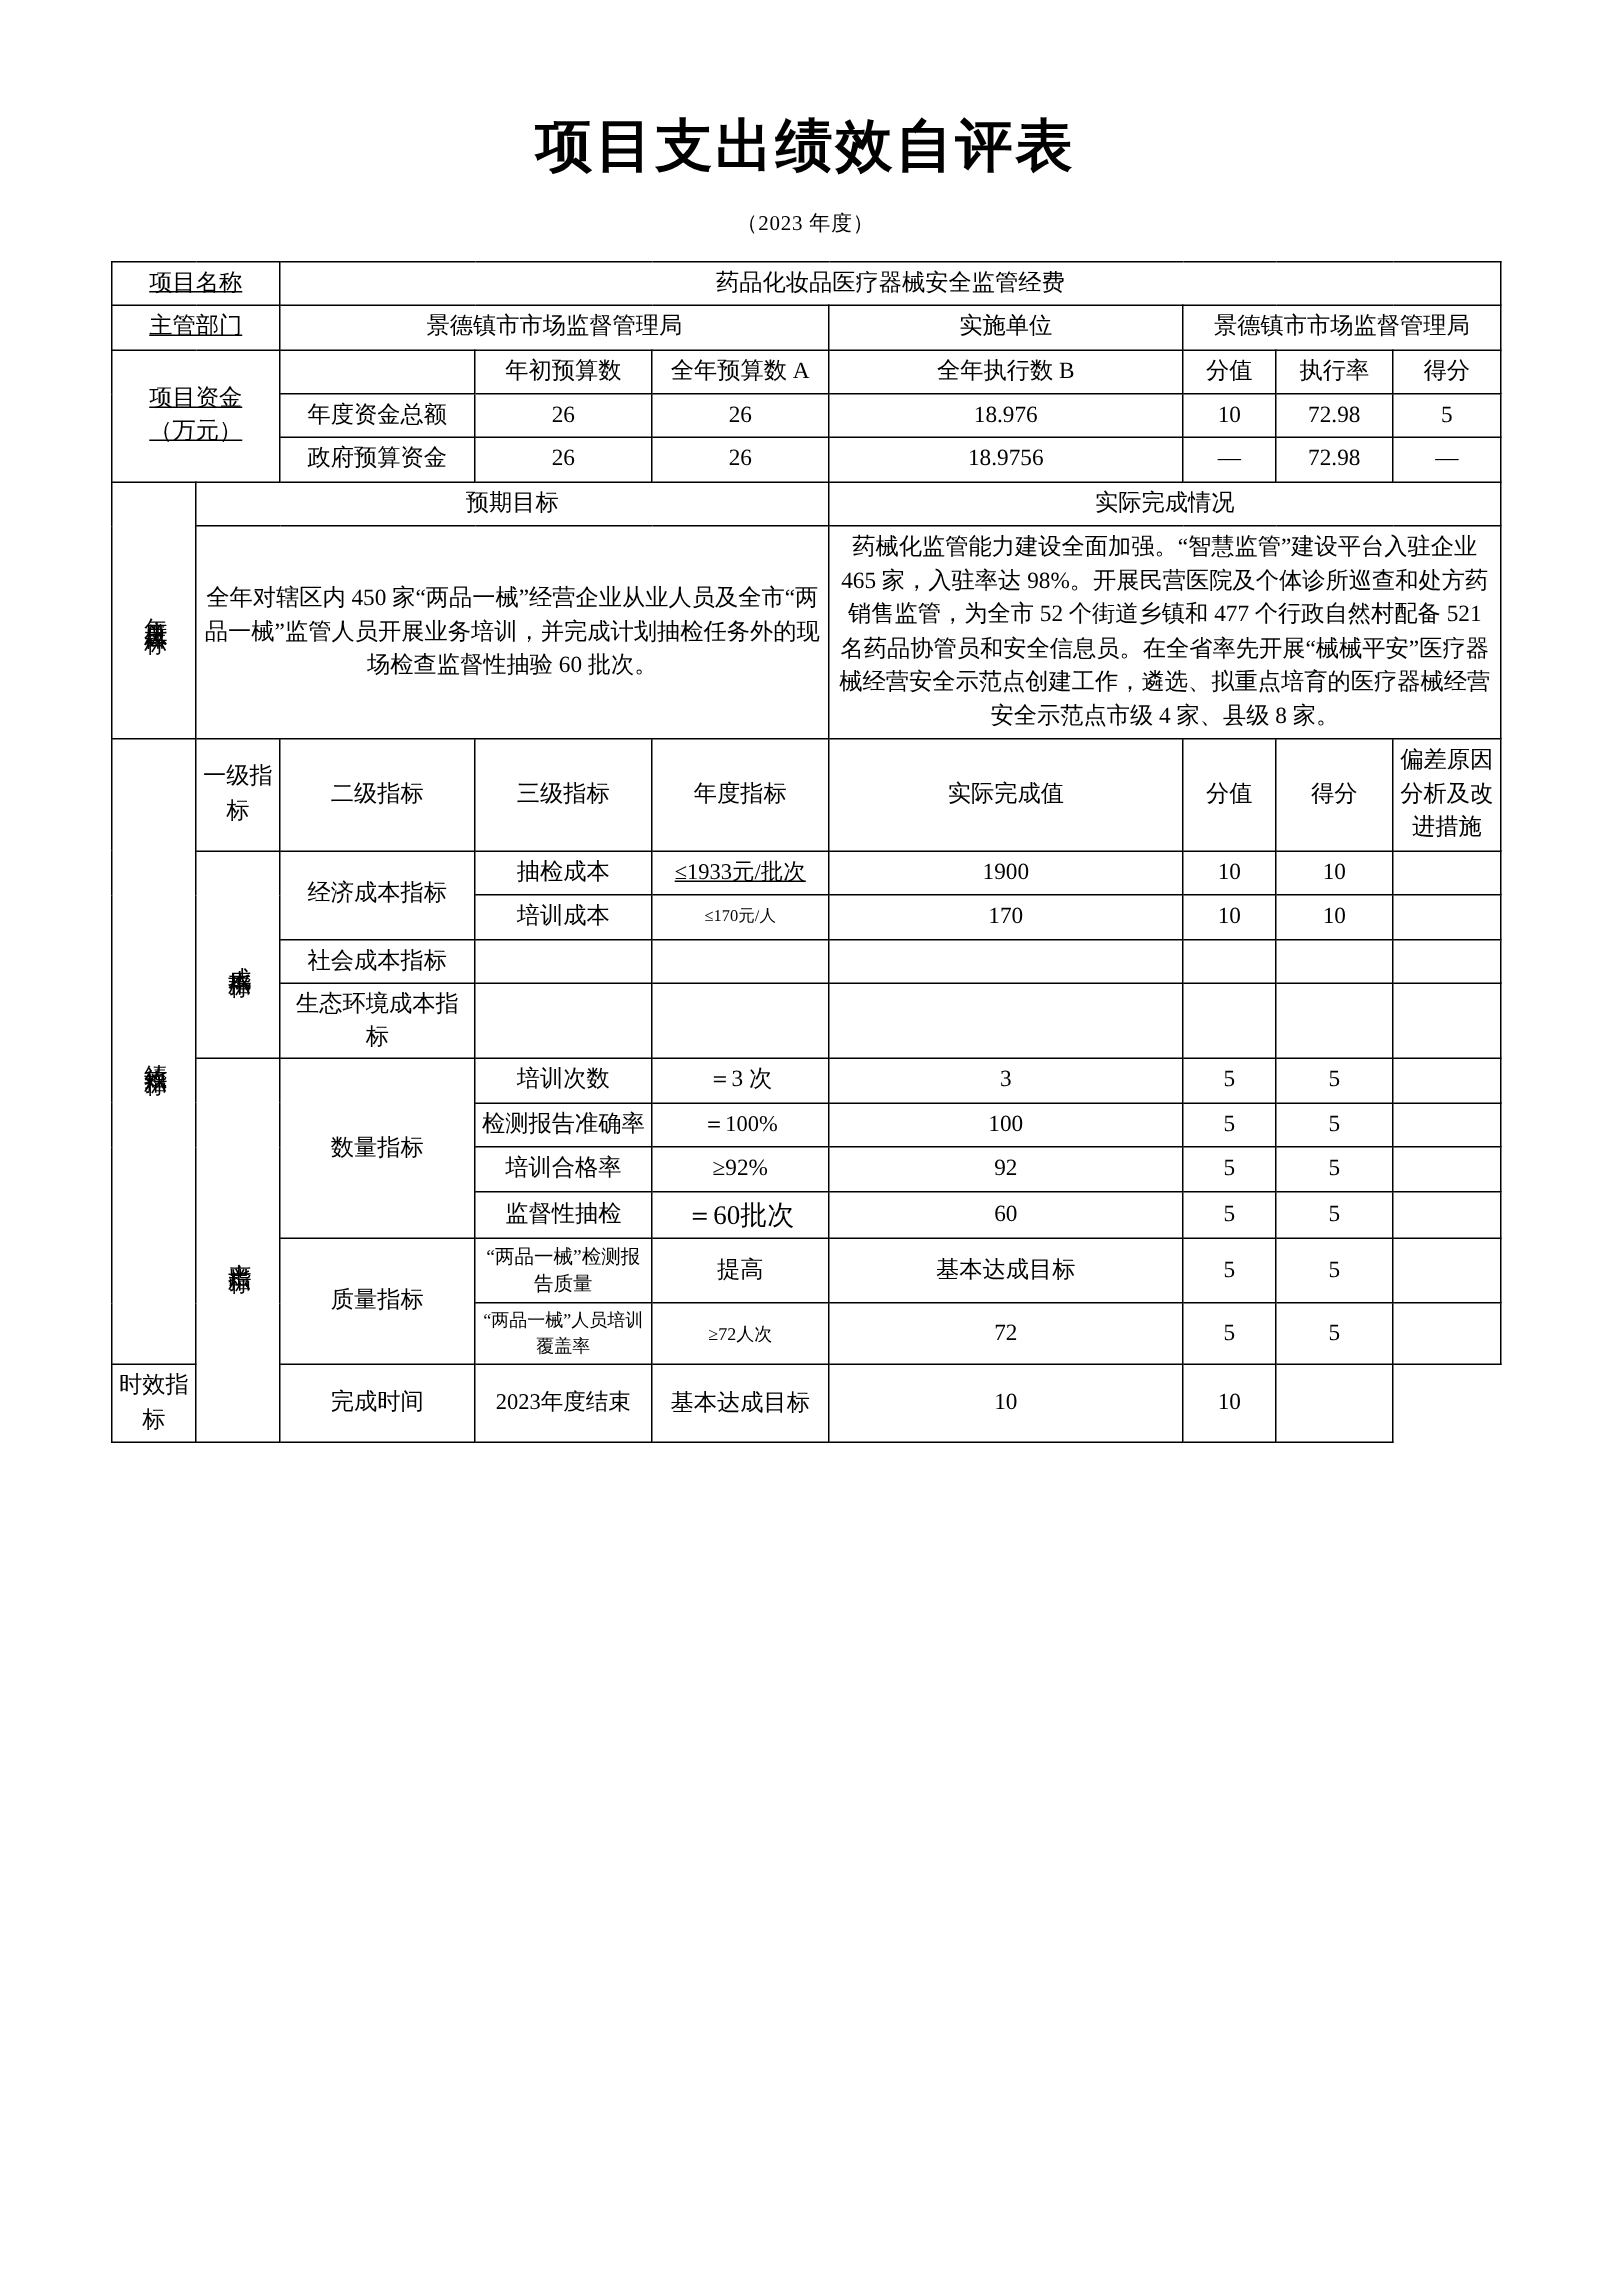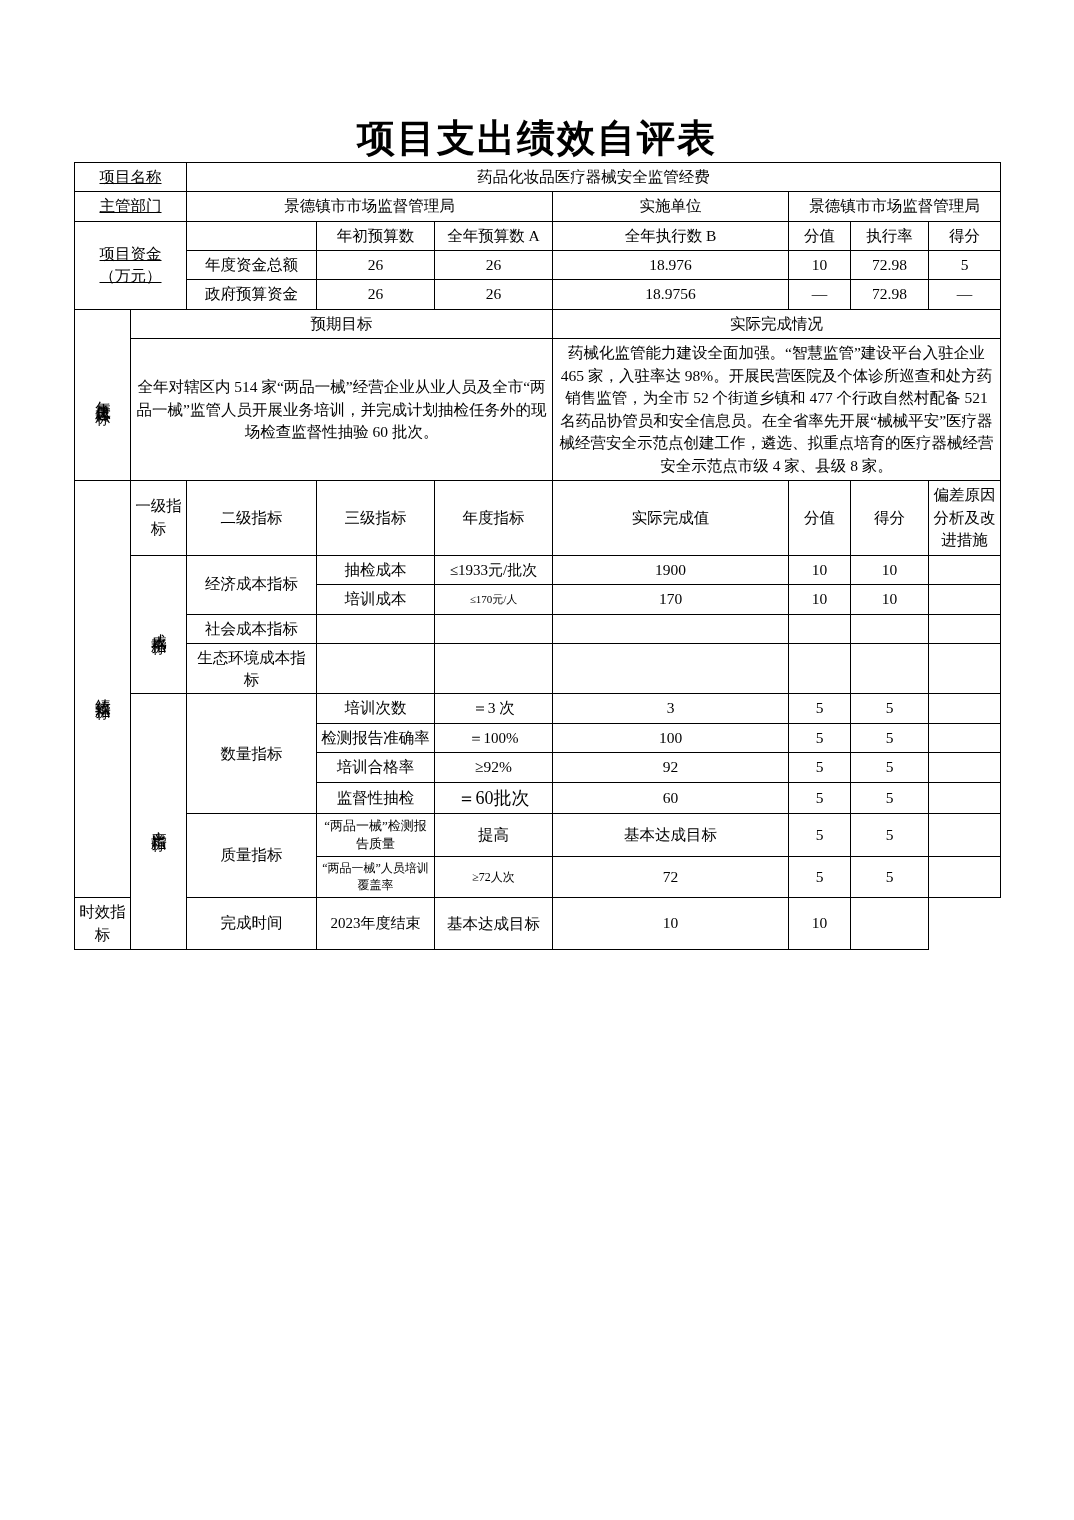--- a/index.html
+++ b/index.html
@@ -20,21 +20,21 @@
     width: 1074px;
     height: 1520px;
     box-sizing: border-box;
     padding: 0 74px;
   }
   .doc-title {
     text-align: center;
     font-size: 38px;
     font-weight: bold;
     letter-spacing: 2px;
-    margin-top: 116px;
+    margin-top: 76px;
     line-height: 1.2;
     font-family: "Liberation Serif", "DejaVu Serif", serif;
   }
   .doc-subtitle {
     text-align: center;
     font-size: 14px;
     margin-top: 18px;
     margin-bottom: 16px;
     letter-spacing: 0.5px;
   }
@@ -87,20 +87,21 @@
     padding-left: 10px;
   }
   .two-line { line-height: 1.3; }
 </style>
 </head>
 <body>
 
 <div class="page">
 
   <div class="doc-title">项目支出绩效自评表</div>
+  <div class="doc-subtitle">（2023 年度）</div>
 
   <table class="main">
     <colgroup>
       <col style="width:56px">
       <col style="width:56px">
       <col style="width:130px">
       <col style="width:118px">
       <col style="width:118px">
       <col style="width:236px">
       <col style="width:62px">
@@ -151,21 +152,21 @@
     </tr>
 
     <tr>
       <td rowspan="2" class="vert" style="width:56px">
         <span class="vtext">年度总体目标</span>
       </td>
       <td colspan="4">预期目标</td>
       <td colspan="4">实际完成情况</td>
     </tr>
     <tr>
-      <td colspan="4" class="goal-text">全年对辖区内 514 家“两品一械”经营企业从业人员及全市“两品一械”监管人员开展业务培训，并完成计划抽检任务外的现场检查监督性抽验 60 批次。</td>
+      <td colspan="4" class="goal-text">全年对辖区内 450 家“两品一械”经营企业从业人员及全市“两品一械”监管人员开展业务培训，并完成计划抽检任务外的现场检查监督性抽验 60 批次。</td>
       <td colspan="4" class="actual-text">药械化监管能力建设全面加强。“智慧监管”建设平台入驻企业 465 家，入驻率达 98%。开展民营医院及个体诊所巡查和处方药销售监管，为全市 52 个街道乡镇和 477 个行政自然村配备 521 名药品协管员和安全信息员。在全省率先开展“械械平安”医疗器械经营安全示范点创建工作，遴选、拟重点培育的医疗器械经营安全示范点市级 4 家、县级 8 家。</td>
     </tr>
 
     <tr>
       <td rowspan="11" class="vert" style="width:56px">
         <span class="vtext">绩效指标</span>
       </td>
       <td class="hdr2">一级指标</td>
       <td class="hdr2">二级指标</td>
       <td class="hdr2">三级指标</td>
@@ -175,21 +176,21 @@
       <td class="hdr2">得分</td>
       <td class="hdr2">偏差原因分析及改进措施</td>
     </tr>
 
     <tr>
       <td rowspan="4" class="vert">
         <span class="vtext">成本指标</span>
       </td>
       <td rowspan="2">经济成本指标</td>
       <td>抽检成本</td>
-      <td style="font-size:15px;line-height:1.35;">≤1933元/批次</td>
+      <td style="font-size:15px;line-height:1.35;text-decoration:underline;">≤1933元/批次</td>
       <td>1900</td>
       <td>10</td>
       <td>10</td>
       <td></td>
     </tr>
 
     <tr>
       <td>培训成本</td>
       <td style="font-size:11px;line-height:1.35;">≤170元/人</td>
       <td>170</td>

